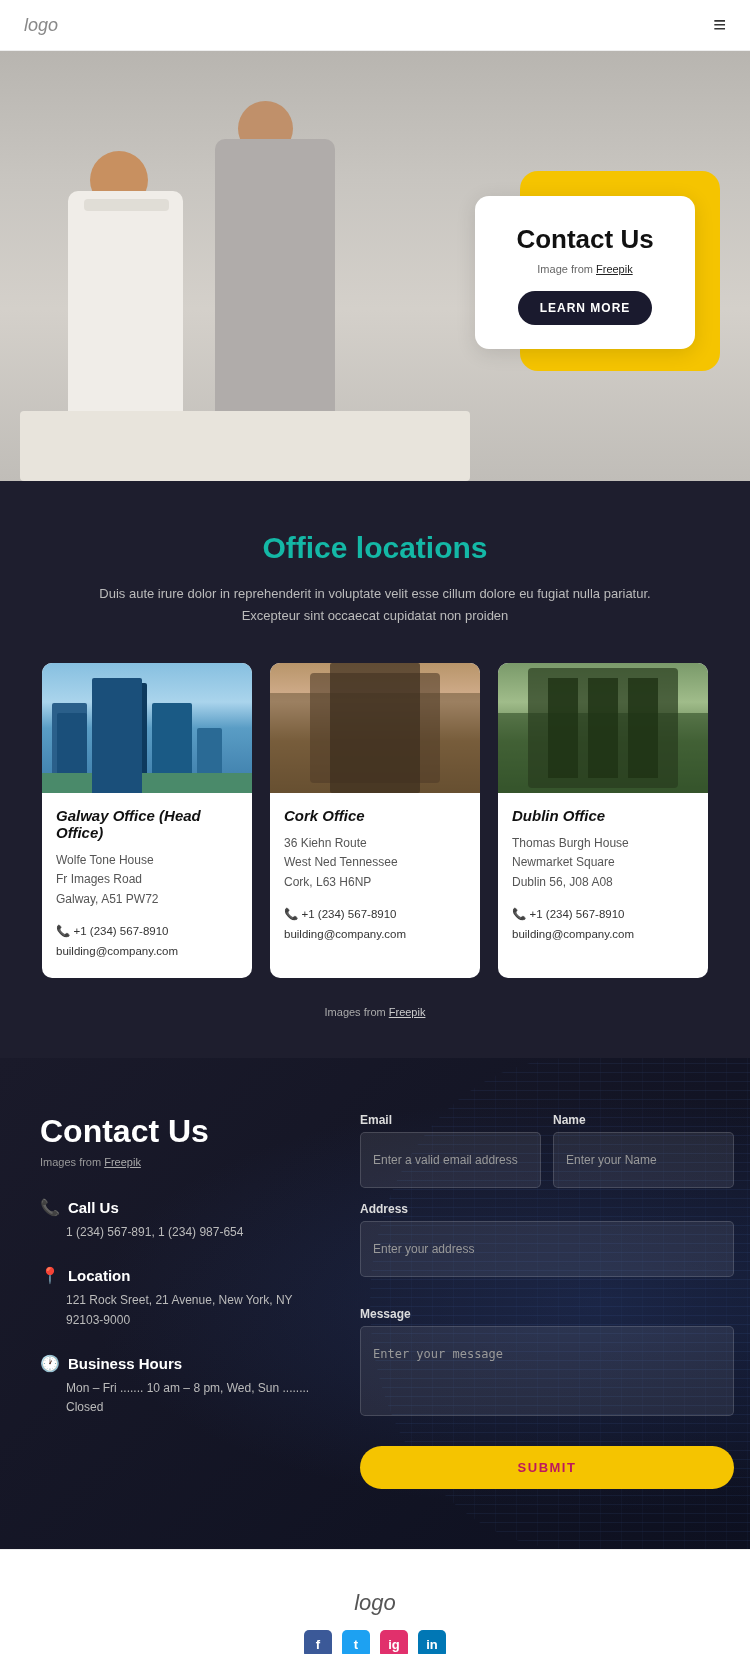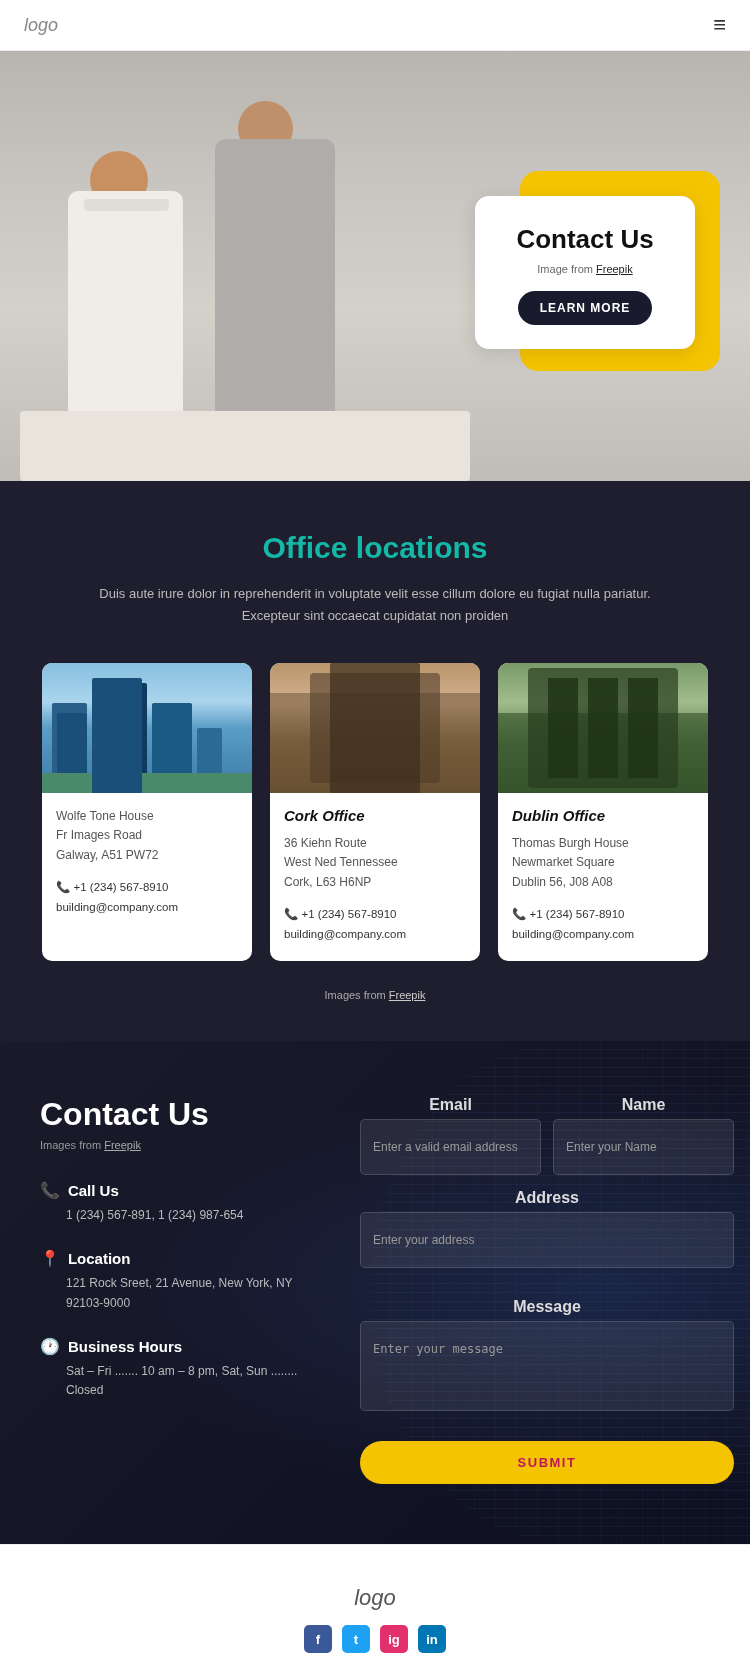--- a/index.html
+++ b/index.html
@@ -267,25 +267,24 @@
       display: flex;
       gap: 12px;
       margin-bottom: 14px;
     }
     .form-group {
       flex: 1;
       display: flex;
       flex-direction: column;
     }
     .form-group label {
-      font-size: 16px;
+      font-size: 12px;
       color: #ddd;
       margin-bottom: 5px;
       font-weight: 600;
-      text-align: center;
     }
     .form-group input,
     .form-group textarea {
       background: rgba(255,255,255,0.08);
       border: 1px solid rgba(255,255,255,0.15);
       border-radius: 5px;
       padding: 20px 12px;
       color: #fff;
       font-size: 12px;
     }
@@ -431,20 +430,21 @@
     <div class="office-card">
       <div class="building-shape building-galway">
 
         <div style="position:absolute;bottom:0;left:15px;width:30px;height:80px;background:#1a4f7a;border-radius:2px 2px 0 0;"></div>
         <div style="position:absolute;bottom:0;left:50px;width:55px;height:110px;background:#0d3a5e;border-radius:2px 2px 0 0;"></div>
         <div style="position:absolute;bottom:0;left:110px;width:40px;height:90px;background:#1a5a85;border-radius:2px 2px 0 0;"></div>
         <div style="position:absolute;bottom:0;left:155px;width:25px;height:65px;background:#2a6a95;border-radius:2px 2px 0 0;"></div>
         <div style="position:absolute;bottom:0;left:0;width:210px;height:20px;background:#4a8a6a;"></div>
       </div>
       <div class="office-card-body">
+        <h3>Galway Office (Head Office)</h3>
         <div class="address">
           <span>Wolfe Tone House</span><br>
           <span>Fr Images Road</span><br>
           <span>Galway, A51 PW72</span>
         </div>
         <div class="phone">📞 +1 (234) 567-8910</div>
         <div class="email">building@company.com</div>
       </div>
     </div>
 
@@ -516,21 +516,21 @@
         <span>Location</span>
       </div>
       <p>121 Rock Sreet, 21 Avenue, New York, NY 92103-9000</p>
     </div>
 
     <div class="contact-info-item">
       <div class="info-title">
         <span class="contact-icon">🕐</span>
         <span>Business Hours</span>
       </div>
-      <p>Sat – Fri ....... 10 am – 8 pm, Sat, Sun ........ Closed</p>
+      <p>Mon – Fri ....... 10 am – 8 pm, Wed, Sun ........ Closed</p>
     </div>
   </div>
 
   <div class="contact-right">
     <div class="form-row">
       <div class="form-group">
         <label>Email</label>
         <input type="email" placeholder="Enter a valid email address" style="">
       </div>
       <div class="form-group">

